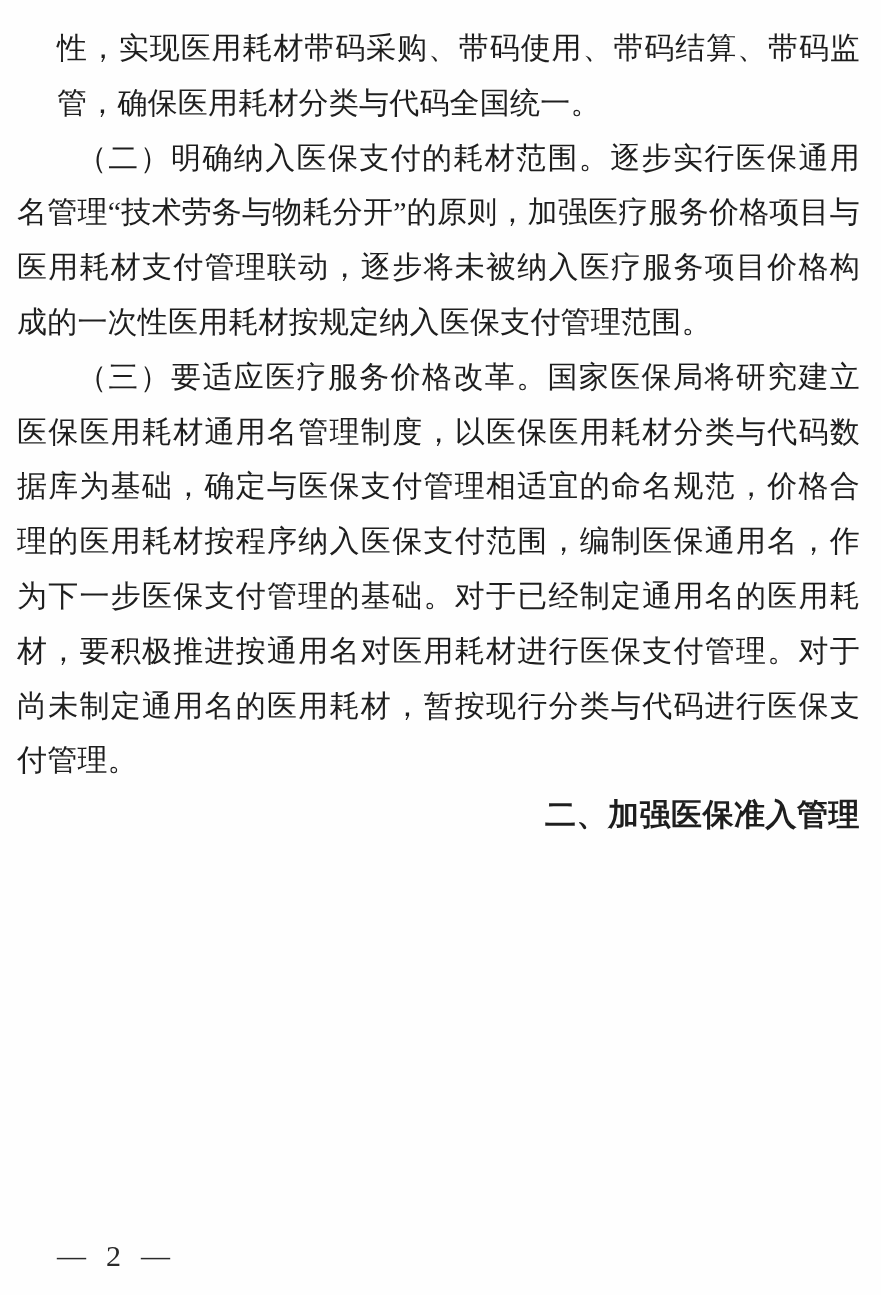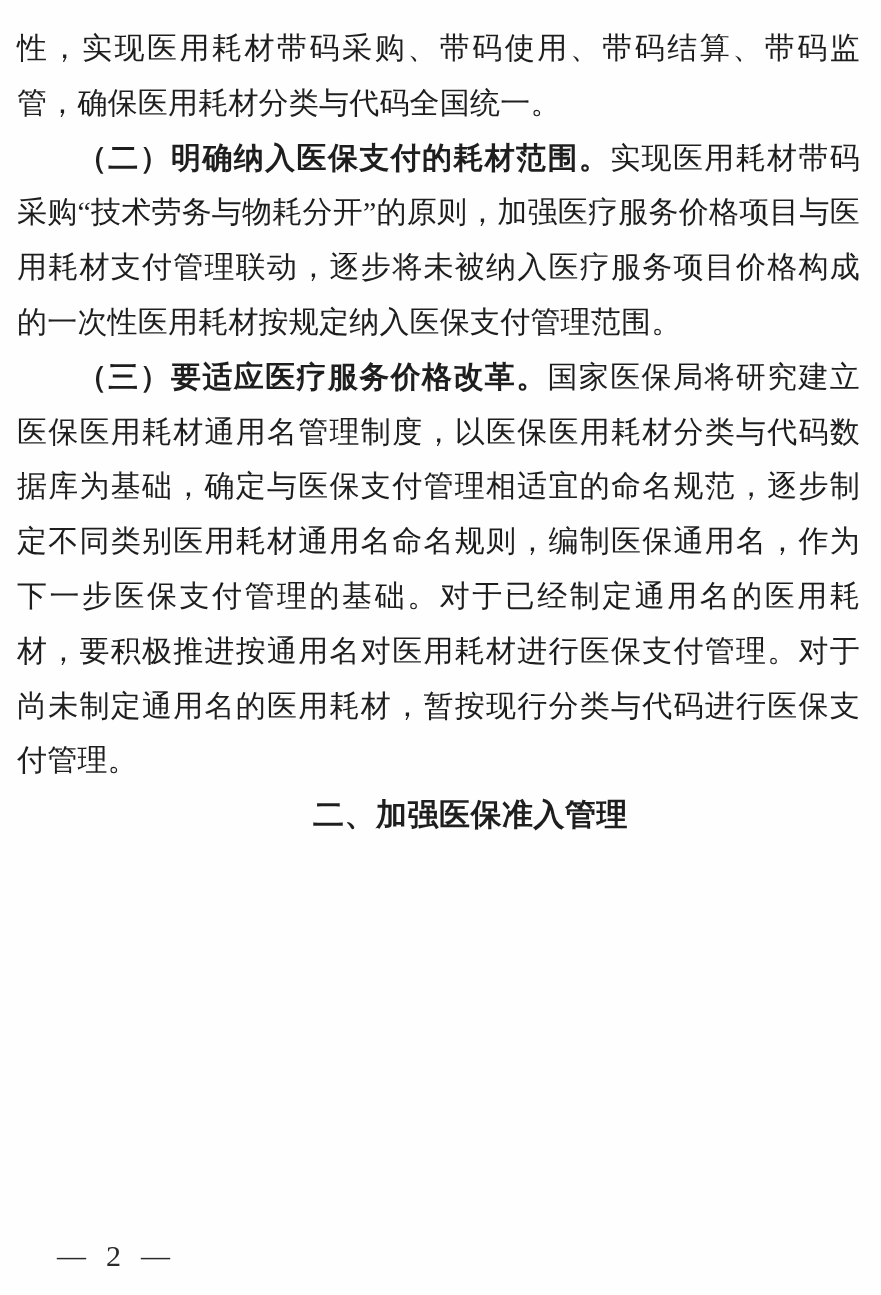--- a/index.html
+++ b/index.html
@@ -29,34 +29,35 @@
     text-justify: inter-character;
     color: #1e1e1e;
   }
   .para {
     margin: 0;
     padding: 0;
     text-indent: 60px;
   }
   .para.continuation {
     text-indent: 0;
+    margin-left: 40px;
   }
   .para-lead {
-    font-weight: 700;
+    font-weight: 400;
   }
   .section-heading {
     margin: 0;
     padding: 0;
     font-family: "Liberation Sans", "DejaVu Sans", sans-serif;
     font-weight: 700;
     font-size: 31px;
     line-height: 54.8px;
     letter-spacing: 0.5px;
     text-indent: 64px;
-    text-align: center;
+    text-align: right;
   }
   .page-footer {
     position: absolute;
     left: 57px;
     top: 1238px;
     display: flex;
     align-items: center;
     gap: 20px;
     font-size: 29px;
     line-height: 36px;
@@ -72,23 +73,23 @@
 </style>
 </head>
 <body>
 
 <div class="page">
 
   <div class="doc-body">
 
     <p class="para continuation"><span>性，实现医用耗材带码采购、带码使用、带码结算、带码监管，确保医用耗材分类与代码全国统一。</span></p>
 
-    <p class="para"><span class="para-lead">（二）明确纳入医保支付的耗材范围。</span><span>实现医用耗材带码采购“技术劳务与物耗分开”的原则，加强医疗服务价格项目与医用耗材支付管理联动，逐步将未被纳入医疗服务项目价格构成的一次性医用耗材按规定纳入医保支付管理范围。</span></p>
+    <p class="para"><span class="para-lead">（二）明确纳入医保支付的耗材范围。</span><span>逐步实行医保通用名管理“技术劳务与物耗分开”的原则，加强医疗服务价格项目与医用耗材支付管理联动，逐步将未被纳入医疗服务项目价格构成的一次性医用耗材按规定纳入医保支付管理范围。</span></p>
 
-    <p class="para"><span class="para-lead">（三）要适应医疗服务价格改革。</span><span>国家医保局将研究建立医保医用耗材通用名管理制度，以医保医用耗材分类与代码数据库为基础，确定与医保支付管理相适宜的命名规范，逐步制定不同类别医用耗材通用名命名规则，编制医保通用名，作为下一步医保支付管理的基础。对于已经制定通用名的医用耗材，要积极推进按通用名对医用耗材进行医保支付管理。对于尚未制定通用名的医用耗材，暂按现行分类与代码进行医保支付管理。</span></p>
+    <p class="para"><span class="para-lead">（三）要适应医疗服务价格改革。</span><span>国家医保局将研究建立医保医用耗材通用名管理制度，以医保医用耗材分类与代码数据库为基础，确定与医保支付管理相适宜的命名规范，价格合理的医用耗材按程序纳入医保支付范围，编制医保通用名，作为下一步医保支付管理的基础。对于已经制定通用名的医用耗材，要积极推进按通用名对医用耗材进行医保支付管理。对于尚未制定通用名的医用耗材，暂按现行分类与代码进行医保支付管理。</span></p>
 
     <h2 class="section-heading">二、加强医保准入管理</h2>
 
 
   </div>
 
   <div class="page-footer">
     <span class="footer-dash">—</span>
     <span class="footer-num">2</span>
     <span class="footer-dash">—</span>

